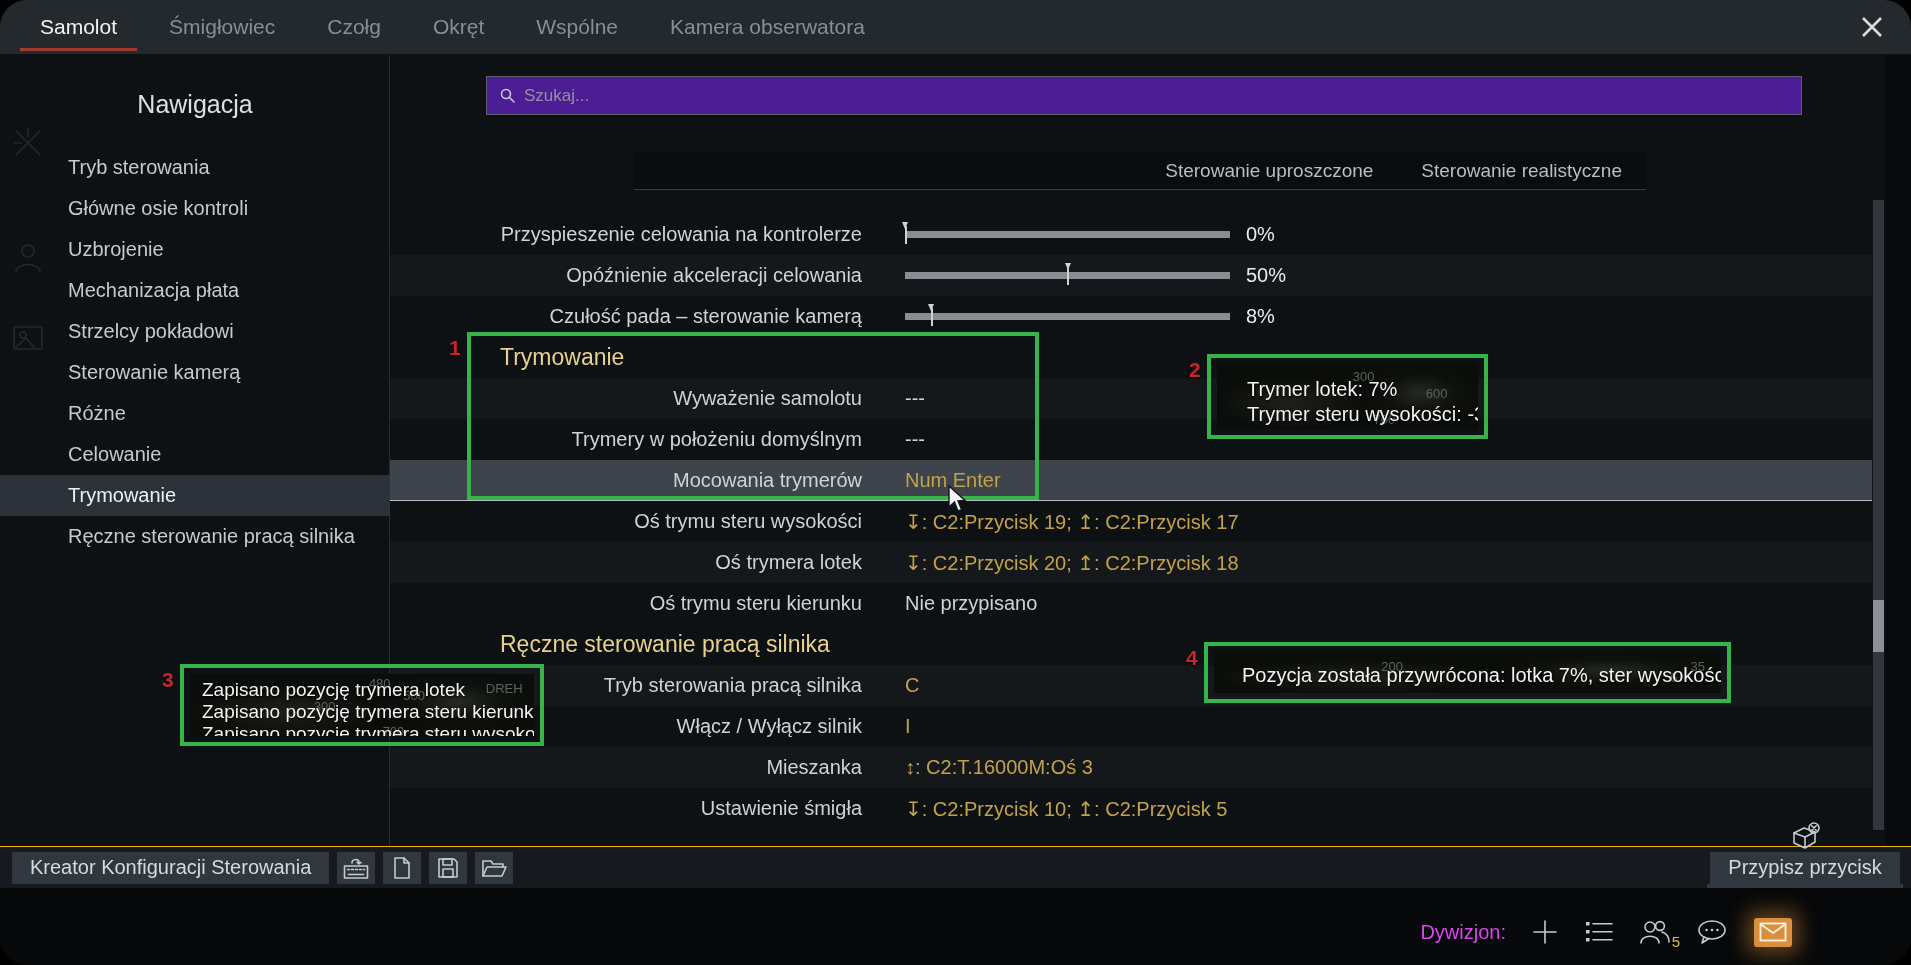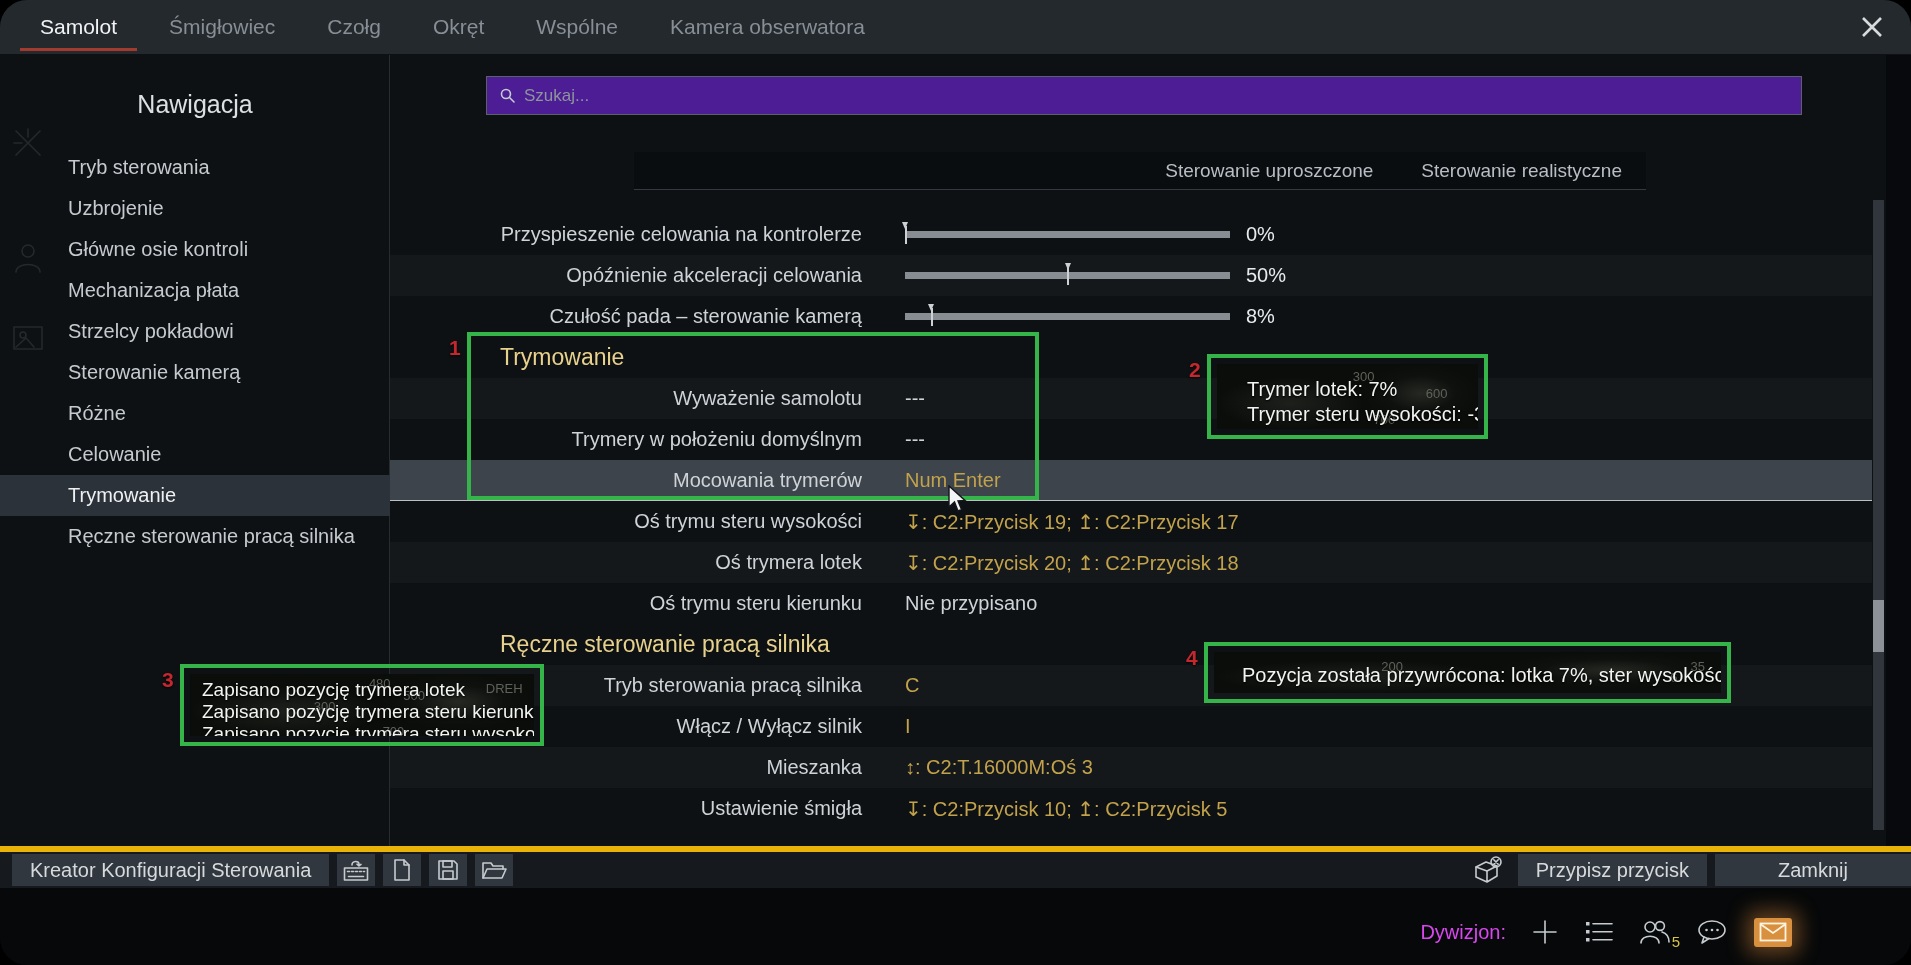--- a/index.html
+++ b/index.html
@@ -55,26 +55,26 @@
   .pin{position:absolute;top:8px;width:7px;height:24px;}
   .pin::before{content:'';position:absolute;left:0;top:0;border-left:3.5px solid transparent;border-right:3.5px solid transparent;border-top:7px solid #cdd1d5;}
   .pin::after{content:'';position:absolute;left:2.5px;top:4px;width:2px;height:18px;background:#cdd1d5;}
   .pct{margin-left:16px;font-size:20px;color:#e8ebed;}
 
   
   .scroll-track{position:absolute;left:1873px;top:145px;width:11px;height:630px;background:#30363c;}
   .scroll-thumb{position:absolute;left:0;top:400px;width:11px;height:52px;background:#8b9197;}
 
   
-  .bottombar{position:absolute;left:0;top:791px;width:1911px;height:42px;background:#16191d;border-top:6px solid #eab308;
+  .bottombar{position:absolute;left:0;top:791px;width:1911px;height:42px;background:#16191d;border-top:1px solid #eab308;
              display:flex;align-items:center;box-sizing:border-box;}
   .btn{height:32px;display:flex;align-items:center;justify-content:center;background:#31373e;color:#d6dadd;font-size:20px;
        padding:0 18px;margin-left:8px;cursor:default;}
   .icon-btn{width:38px;height:32px;display:flex;align-items:center;justify-content:center;background:#31373e;margin-left:8px;}
-  .bb-right{margin-left:auto;display:flex;align-items:center;}
+  .bb-right{margin-left:auto;display:flex;align-items:center;margin-right:8px;flex-direction:column;}
   .btn.wide{min-width:160px;}
 
   
   .statusbar{position:absolute;left:0;top:888px;width:1911px;height:77px;background:#060809;}
   .squad{position:absolute;right:119px;top:24px;height:40px;display:flex;align-items:center;gap:24px;}
   .squad-label{font-size:20px;color:#d946ef;}
   .s-icn{position:relative;display:flex;align-items:center;justify-content:center;}
   .badge{position:absolute;right:-8px;bottom:-4px;color:#d8c24a;font-size:15px;}
   .mail{width:38px;height:29px;background:#d9903e;border-radius:3px;display:flex;align-items:center;justify-content:center;
         box-shadow:0 0 20px 8px rgba(232,146,62,.40);}
@@ -128,22 +128,22 @@
           <path d="M6 32 C6 22 30 22 30 32" class="icn"></path>
       </svg>
       <svg class="bg-icn" style="top:265px" width="36" height="36" viewBox="0 0 36 36">
         <rect x="4" y="7" width="28" height="22" class="icn"></rect>
           <circle cx="13" cy="15" r="3" class="icn"></circle>
           <path d="M6 27 L16 18 L24 27" class="icn"></path>
       </svg>
       <div class="side-title">Nawigacja</div>
       <div class="side-items" id="sidebar-items">
           <div class="side-item">Tryb sterowania</div>
+          <div class="side-item">Główne osie kontroli</div>
           <div class="side-item">Uzbrojenie</div>
-          <div class="side-item">Główne osie kontroli</div>
           <div class="side-item">Mechanizacja płata</div>
           <div class="side-item">Strzelcy pokładowi</div>
           <div class="side-item">Sterowanie kamerą</div>
           <div class="side-item">Różne</div>
           <div class="side-item">Celowanie</div>
           <div class="side-item selected">Trymowanie</div>
           <div class="side-item">Ręczne sterowanie pracą silnika</div>
         </div>
     </div>
 

